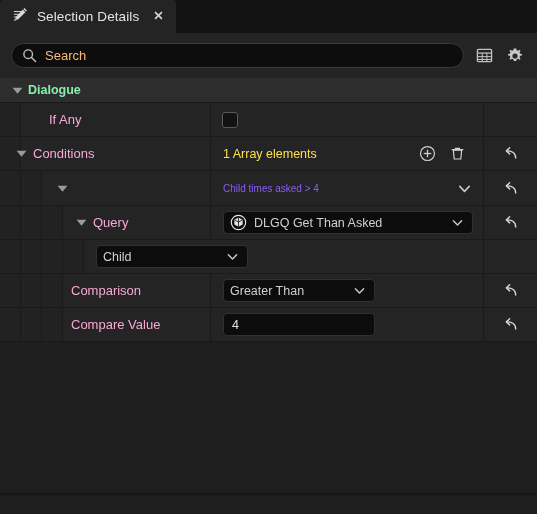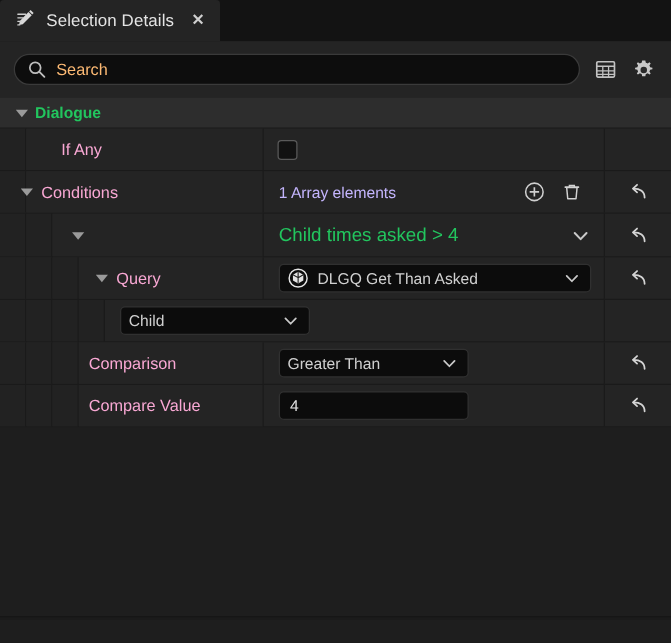--- a/index.html
+++ b/index.html
@@ -112,21 +112,21 @@
     box-sizing: border-box;
   }
   .row.cat {
     height: 25px;
     background: #2d2d2d;
     align-items: center;
   }
   .cat-label {
     font-size: 12.5px;
     font-weight: bold;
-    color: #22c55e;
+    color: #86efac;
     margin-left: 4px;
   }
 
   .row.prop {
     height: 34px;
     background: #242424;
   }
   .row.prop.tall {
     height: 35px;
   }
@@ -194,43 +194,43 @@
     height: 16px;
     background: #121212;
     border: 1px solid #5a5a5a;
     border-radius: 3px;
     box-sizing: border-box;
     cursor: pointer;
   }
 
   .arraytext {
     font-size: 12.5px;
-    color: #c4b5fd;
+    color: #fde047;
     white-space: nowrap;
   }
   .array-actions {
     margin-left: auto;
     display: flex;
     align-items: center;
     gap: 13px;
     padding-right: 17px;
   }
   .icon-btn { cursor: pointer; display:flex; align-items:center; }
 
   
   .summary-wrap {
     display: flex;
     align-items: center;
     width: 100%;
     padding-right: 10px;
     box-sizing: border-box;
   }
   .summary-text {
-    font-size: 15px;
-    color: #22c55e;
+    font-size: 10px;
+    color: #8b5cf6;
     white-space: nowrap;
   }
   .summary-chev { margin-left: auto; }
 
   
   .combo {
     height: 23px;
     background: #0c0c0c;
     border: 1px solid #303030;
     border-radius: 4px;

